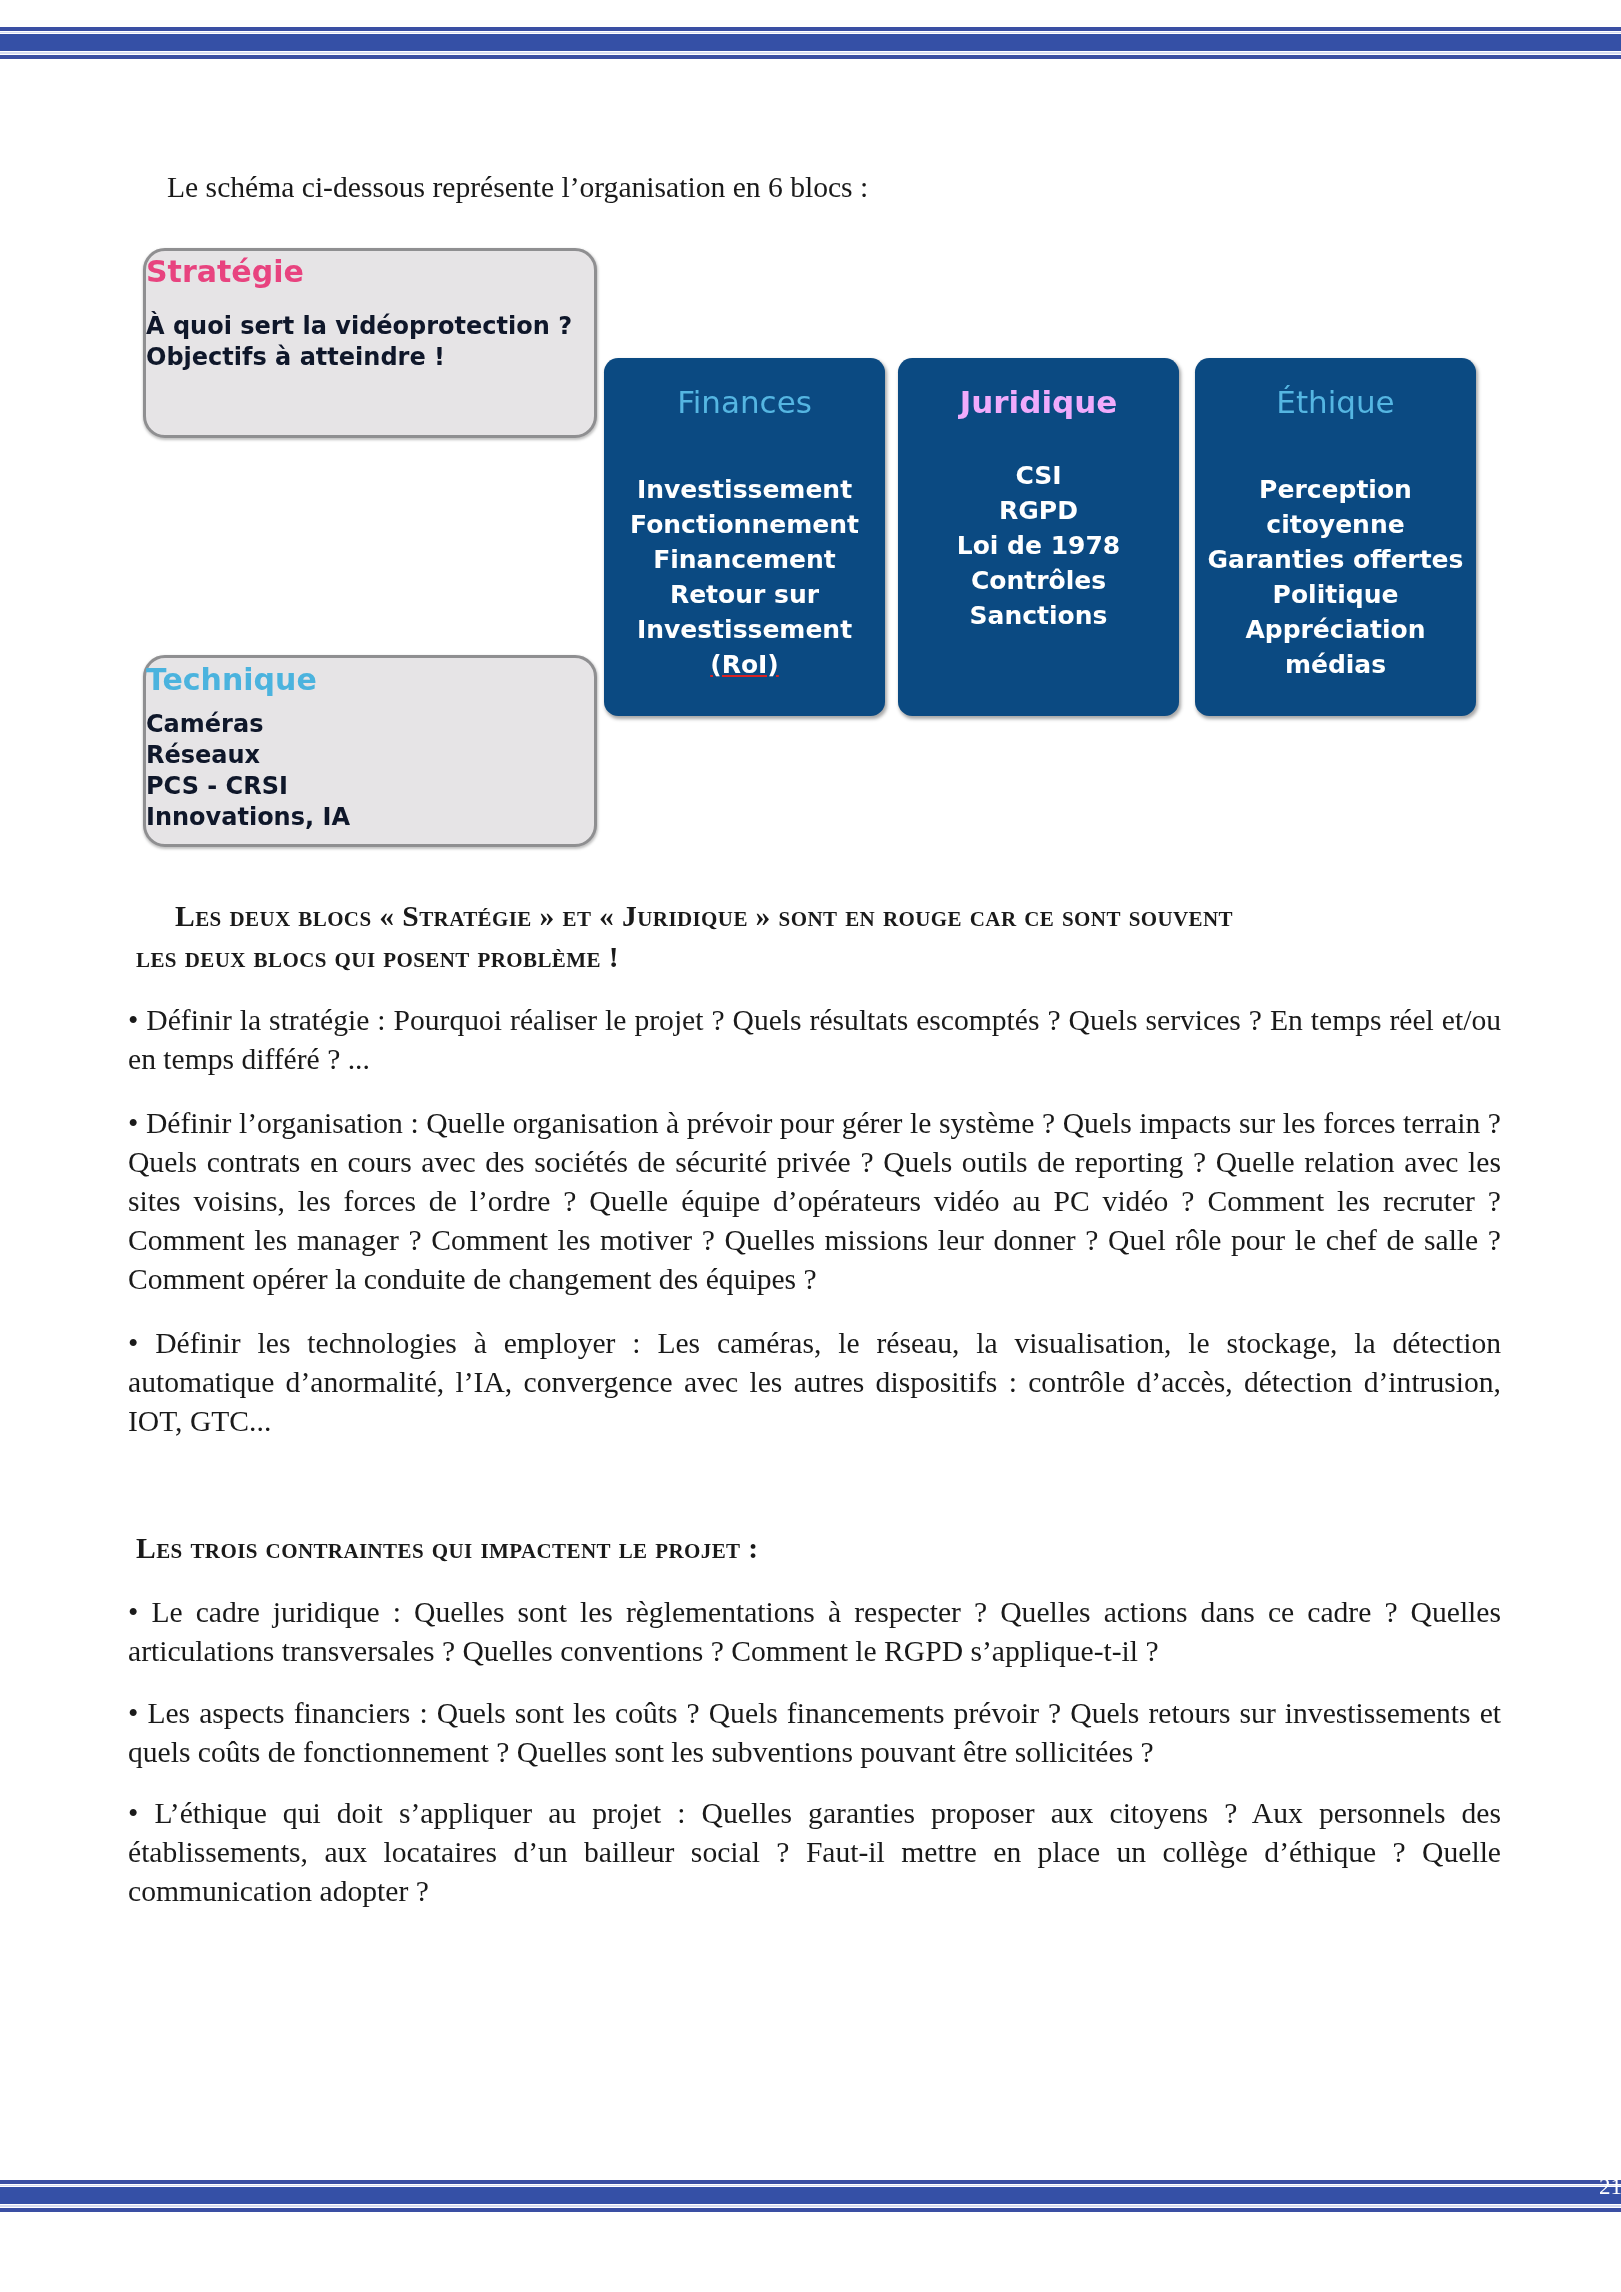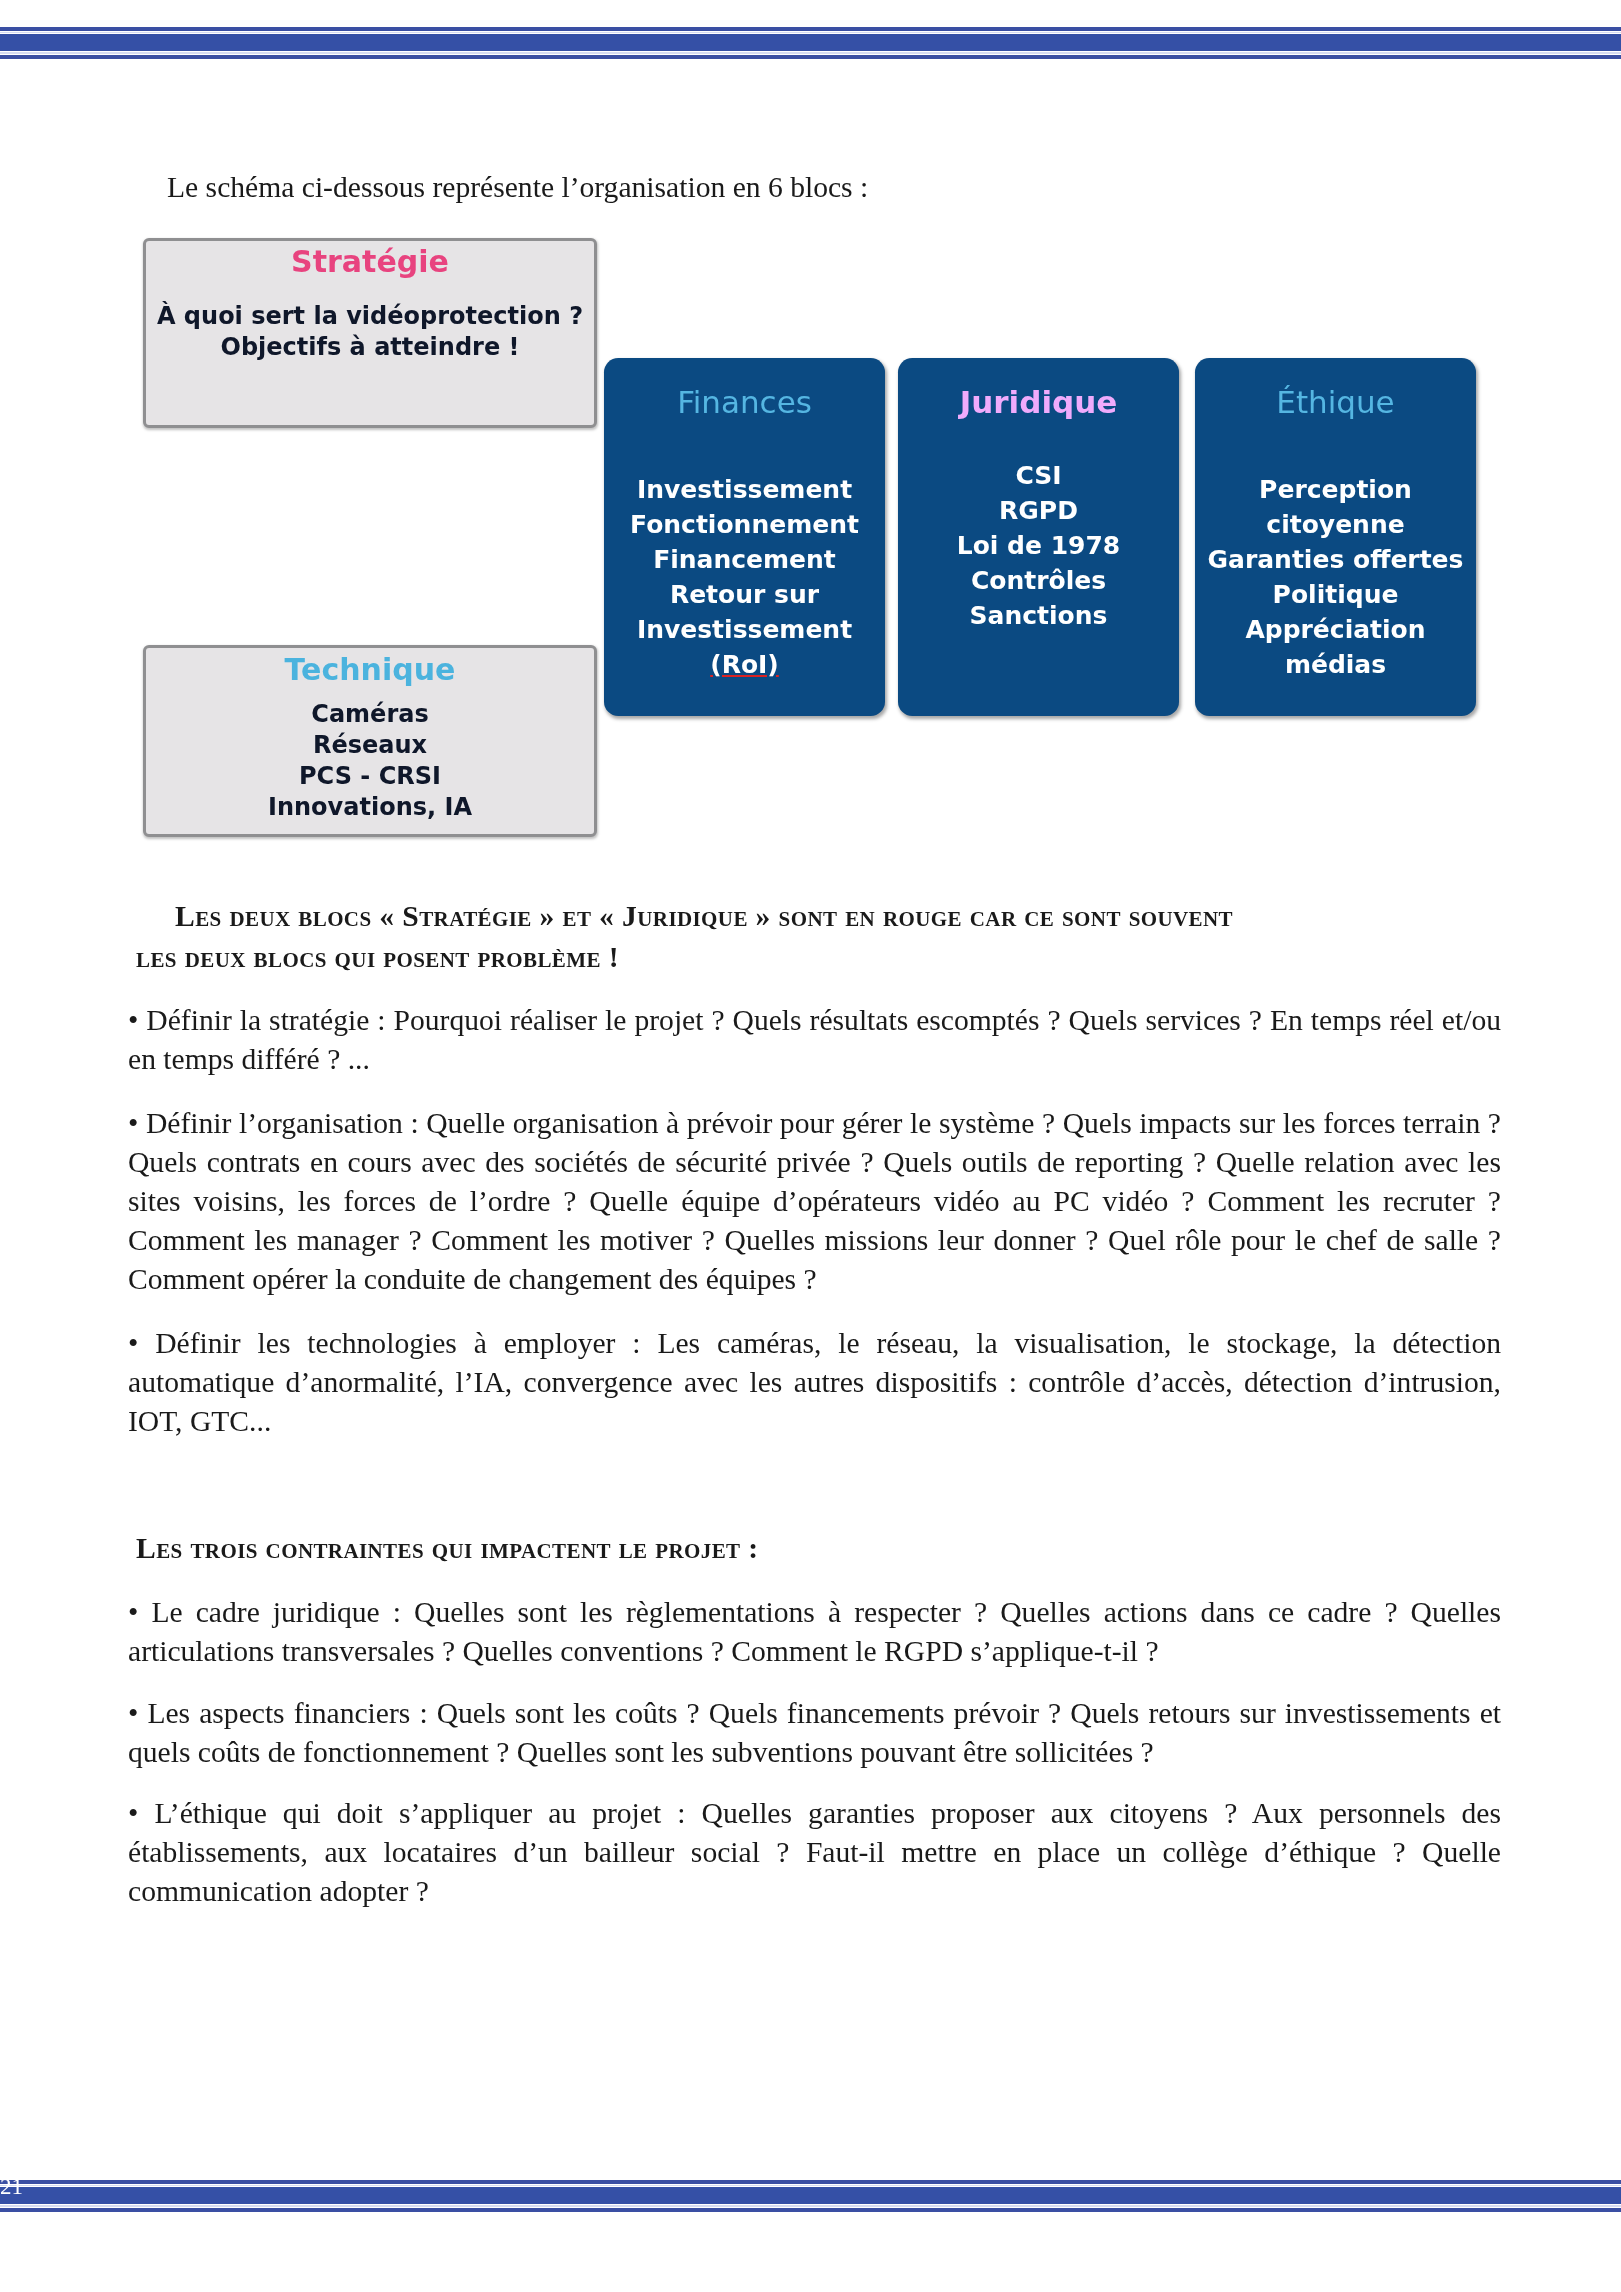--- a/index.html
+++ b/index.html
@@ -11,35 +11,35 @@
   .banner { position: absolute; left: 0; width: 1622px; height: 32px; }
   .banner .l { position: absolute; left: 0; width: 100%; }
   .banner .l1 { top: 0; height: 3.6px; background: #3a4fa3; }
   .banner .l2 { top: 4.5px; height: 1.8px; background: #d6dcf2; }
   .banner .l3 { top: 7.2px; height: 17px; background: #3550a6; }
   .banner .l4 { top: 25px; height: 1.8px; background: #d6dcf2; }
   .banner .l5 { top: 28px; height: 3.6px; background: #3a4fa3; }
   #top-banner { top: 27px; }
   #bottom-banner { top: 2180px; }
   .page-num {
-    position: absolute; left: 0; width: 100%; top: 2173px; text-align: left;
+    position: absolute; left: 0; width: 100%; top: 2173px; text-align: right;
     color: #ffffff; font-size: 23px; line-height: 27px;
   }
 
   .intro {
     position: absolute; left: 167px; top: 168px; font-size: 29.6px; line-height: 39px;
   }
 
   
   .diagram { position: absolute; left: 134px; top: 233px; width: 1361px; height: 618px; }
   .gbox {
     position: absolute; left: 9px; width: 448px;
-    background: #e6e4e6; border: 3.6px solid #8f8f91; border-radius: 6px;
+    background: #e6e4e6; border: 3.6px solid #8f8f91; border-radius: 22px;
     box-shadow: 0.9px 1.8px 2.7px rgba(0,0,0,0.25);
-    text-align: center; font-family: "DejaVu Sans", sans-serif;
+    text-align: left; font-family: "DejaVu Sans", sans-serif; margin-top: 10px;
   }
   .gbox .t { font-size: 30px; font-weight: bold; line-height: 39px; margin-top: 1.8px; }
   .gbox .b { font-size: 24px; font-weight: bold; line-height: 31px; color: #0f172a; }
   #box-strategie { top: 4.5px; height: 184px; }
   #box-organisation { top: 206px; height: 184px; }
   #box-technique { top: 412px; height: 186px; }
   .t-pink { color: #e8437f; }
   .t-cyan { color: #4bb3de; }
 
   .bbox {

